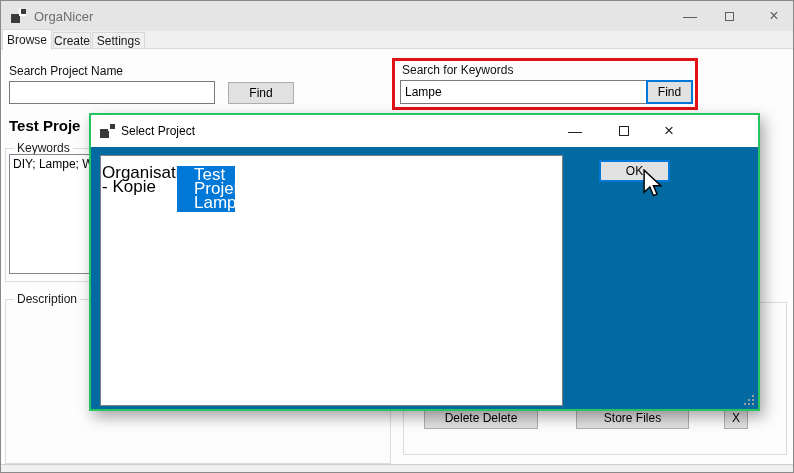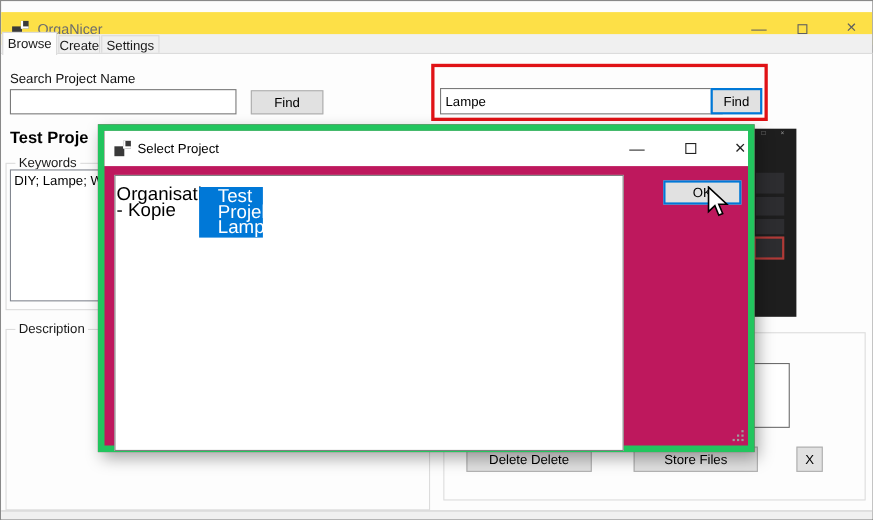--- a/index.html
+++ b/index.html
@@ -2,21 +2,21 @@
 <html><head>
 <meta charset="utf-8">
 <style>
   * { margin:0; padding:0; box-sizing:border-box; }
   html,body { width:794px; height:473px; }
   body { font-family:"Liberation Sans","DejaVu Sans",sans-serif; background:#fff; }
   .screen { position:relative; width:794px; height:473px; overflow:hidden;
             background:#fdfdfd; border:1px solid #898989; }
 
   
-  .titlebar { position:absolute; left:0; top:10px; width:100%; height:30px; background:#fde047; }
+  .titlebar { position:absolute; left:0; top:0; width:100%; height:30px; background:#e5e5e5; }
   .app-icon { position:absolute; width:15px; height:15px; }
   .app-icon .sq1 { position:absolute; left:0; bottom:1px; width:9px; height:9px; background:#3a3a3a; }
   .app-icon .sq2 { position:absolute; right:0; top:0; width:7px; height:7px; background:#3a3a3a; border-left:2px solid #fff; border-bottom:2px solid #fff; }
   .main-icon { left:10px; top:8px; }
   .win-title { position:absolute; left:33px; top:8px; font-size:13px; color:#6d6d6d; }
   .capbtn { position:absolute; top:2px; width:32px; height:26px; text-align:center; line-height:26px;
             color:#5f5f5f; font-size:14px; }
   .maxbox { display:inline-block; width:9px; height:9px; border:1px solid #5f5f5f; }
 
   
@@ -56,22 +56,22 @@
   
   .thumb { position:absolute; left:560px; top:115px; width:163px; height:171px; background:#1e1e1e; z-index:2; }
   .thumb-caption { position:absolute; right:5px; top:2px; font-size:6px; color:#9a9a9a; letter-spacing:6px; }
   .tb-btn { position:absolute; background:#2d2d30; }
   .tb-red { border:2px solid #b03a37; }
 
   
   .preview-box { position:absolute; left:640px; top:328px; width:77px; height:59px; background:#fff; border:1px solid #6d6d6d; }
 
   
-  .dialog { position:absolute; left:88px; top:112px; width:597px; height:298px; background:#be185d;
-            border:6px solid #22c55e; z-index:10; box-shadow:4px 6px 14px rgba(0,0,0,0.35); }
+  .dialog { position:absolute; left:88px; top:112px; width:671px; height:298px; background:#0369a1;
+            border:2px solid #22c55e; z-index:10; box-shadow:4px 6px 14px rgba(0,0,0,0.35); }
   .dlg-caption { position:absolute; left:0; top:0; width:100%; height:32px; background:#fff; }
   .dlg-title { position:absolute; left:30px; top:9px; font-size:12px; color:#000; }
   .dlg-capbtn { position:absolute; top:5px; width:30px; height:22px; text-align:center; line-height:22px;
                 color:#222; font-size:14px; }
   .dlg-listbox { position:absolute; left:9px; top:40px; width:463px; height:251px; background:#fff;
                  border:1px solid #808080; }
   .dlg-item { position:absolute; top:10px; font-size:17px; line-height:14px; color:#000; }
   .dlg-item.selected { background:#0078d7; color:#fff; padding:2px 17px; }
   .ok-btn { position:absolute; left:508px; top:45px; width:71px; height:22px; line-height:18px; }
   .grip { position:absolute; right:2px; bottom:2px; }
@@ -98,20 +98,21 @@
   <div class="tab active" style="left:1px; width:50px;">Browse</div>
   <div class="tab" style="left:52px; width:38px;">Create</div>
   <div class="tab" style="left:91px; width:53px;">Settings</div>
 
   <div class="content">
 
     <span class="field-label" style="left:8px; top:15px;">Search Project Name</span>
     <input class="textbox" style="left: 8px; top: 32px; width: 206px; height: 23px;" value="">
     <button class="btn" style="left:227px; top:33px; width:66px; height:22px;">Find</button>
 
+    <span class="field-label" style="left:401px; top:14px;">Search for Keywords</span>
     <input class="textbox" style="left: 399px; top: 31px; width: 257px; height: 24px;" value="Lampe">
     <button class="btn focused" style="left:645px; top:31px; width:47px; height:24px;">Find</button>
 
     <span class="heading" style="top:68px;">Test Proje</span>
 
     <div class="groupbox" style="left:4px; top:99px; width:380px; height:134px;">
       <span class="group-label">Keywords</span>
     </div>
     <div class="kw-listbox" style="top:105px;">DIY; Lampe; W</div>
 

